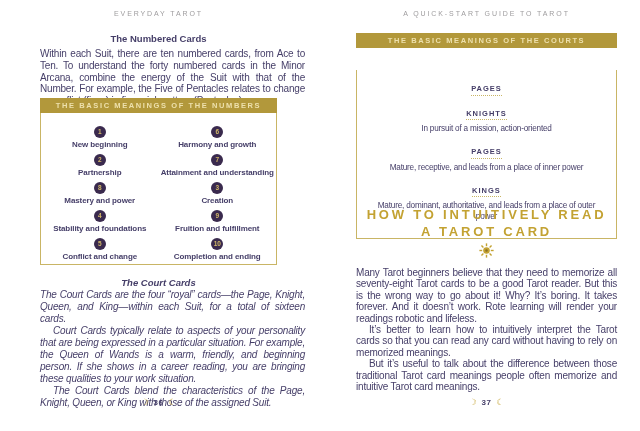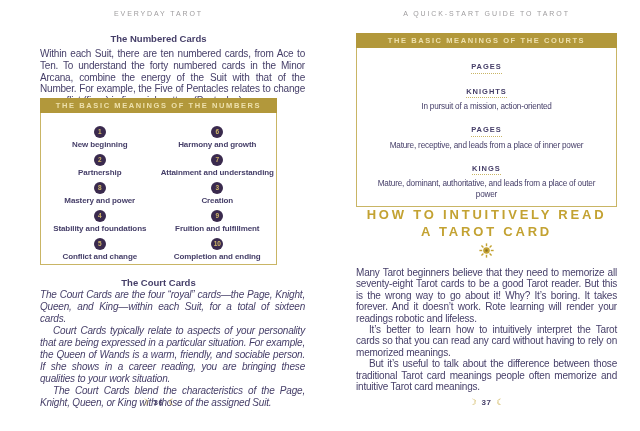--- a/index.html
+++ b/index.html
@@ -11,21 +11,21 @@
   .page-left  { left:40px;  width:265px; }
   .page-right { left:356px; width:261px; }
 
   .running-head { position:absolute; top:10px; left:0; width:237px;
     text-align:center; font-size:7px; letter-spacing:1.9px; color:#9e9c9e; }
   .page-right .running-head { width:261px; }
 
   .section-title { position:absolute; left:0; width:237px; text-align:center;
     font-size:9.5px; font-weight:bold; color:#453e68; }
   .title-numbered { top:33px; }
-  .title-court { top:277px; }
+  .title-court { top:277px;font-style:italic; }
 
   .body-text { font-size:10px; line-height:11.8px; letter-spacing:-0.2px;
     color:#453e68; text-align:justify; }
   .indent { text-indent:13px; }
 
   .intro-para { position:absolute; top:48px; left:0; width:265px; }
 
   .gold-box { background:#fff; }
   .gold-banner { height:15px; line-height:15px; background:#b2983b; text-align:center;
     font-size:7.5px; font-weight:bold; letter-spacing:1.6px; color:#ede0ac; }
@@ -37,21 +37,21 @@
   .num-circle { display:inline-flex; width:12px; height:12px; border-radius:50%;
     background:#3a2a4e; color:#d3b969; font-size:6.5px; font-weight:bold;
     align-items:center; justify-content:center; }
   .num-label { display:block; font-size:8px; font-weight:bold; letter-spacing:-0.1px;
     color:#453e68; margin-top:2px; }
 
   .court-paras { position:absolute; top:289px; left:0; width:265px; }
   .court-paras p { line-height:12px;font-style:italic; }
 
   .courts-box { position:absolute; top:33px; left:0; width:261px; }
-  .courts-body { border:1px solid #c9b565; border-top:none; padding:7px 10px 0; }
+  .courts-body { border:1px solid #c9b565; border-top:none; padding:7px 10px 10px;margin-top:22px; }
   .court-entry { text-align:center; margin-bottom:6px; }
   .court-title { display:inline-block; font-size:7.5px; font-weight:bold;
     letter-spacing:1px; color:#453e68; border-bottom:1px dotted #c9b565;
     padding-bottom:1.5px; }
   .court-desc { font-size:8.2px; line-height:11px; letter-spacing:-0.2px;
     color:#453e68; margin-top:3px; }
 
   .chapter-heading { position:absolute; top:207px; left:0; width:261px;
     text-align:center; color:#c3a232; font-size:13px; font-weight:bold;
     letter-spacing:2.8px; line-height:16.5px; }
@@ -121,21 +121,21 @@
           <span class="num-circle">10</span>
           <span class="num-label">Completion and ending</span>
         </div>
       </div>
     </div>
 
     <h2 class="section-title title-court">The Court Cards</h2>
 
     <div class="court-paras">
       <p class="body-text">The Court Cards are the four “royal” cards—the Page, Knight, Queen, and King—within each Suit, for a total of sixteen cards.</p>
-      <p class="body-text indent">Court Cards typically relate to aspects of your personality that are being expressed in a particular situation. For example, the Queen of Wands is a warm, friendly, and sociable person. If she shows in a career reading, you are bringing these qualities to your work situation.</p>
+      <p class="body-text indent">Court Cards typically relate to aspects of your personality that are being expressed in a particular situation. For example, the Queen of Wands is a warm, friendly, and beginning person. If she shows in a career reading, you are bringing these qualities to your work situation.</p>
       <p class="body-text indent">The Court Cards blend the characteristics of the Page, Knight, Queen, or King with those of the assigned Suit.</p>
     </div>
 
     <div class="page-footer">
       <span class="crescent">☽</span><span class="folio">36</span><span class="crescent">☾</span>
     </div>
   </section>
 
   <section class="page page-right">
     <div class="running-head">A QUICK-START GUIDE TO TAROT</div>

